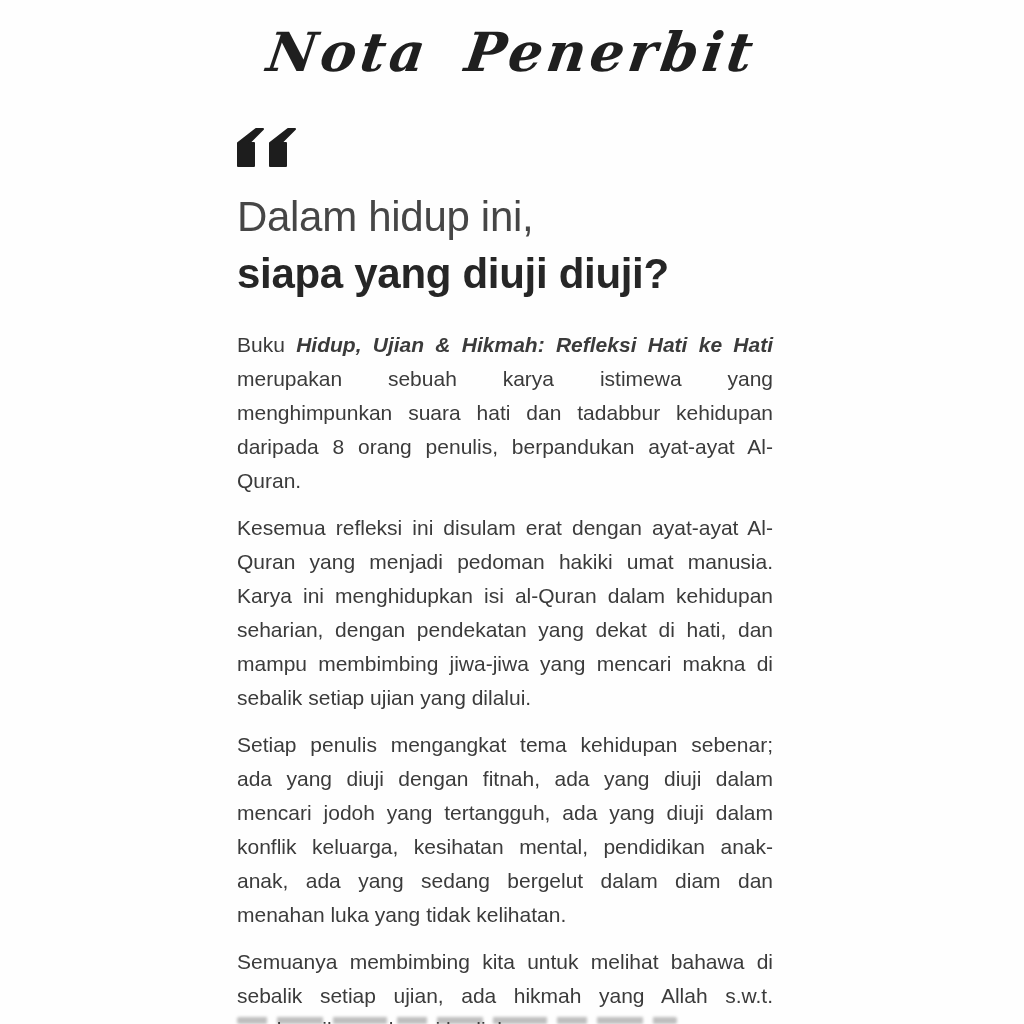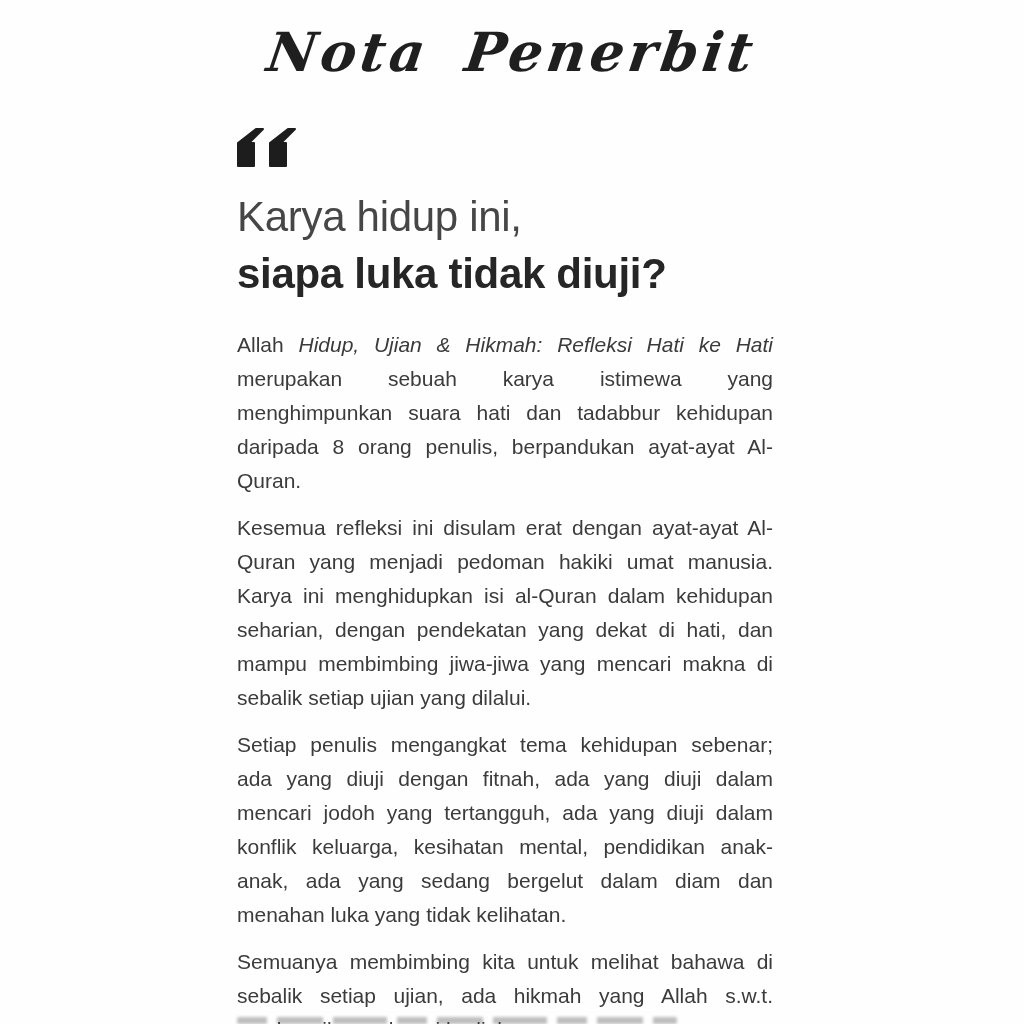--- a/index.html
+++ b/index.html
@@ -62,21 +62,21 @@
   .body-text { margin-top: 26px; }
   .body-text p {
     margin: 0 0 13px 0;
     font-size: 21px;
     line-height: 34px;
     color: #3b3b3b;
     text-align: justify;
     text-justify: inter-word;
   }
   .book-title {
-    font-weight: 400;
+    font-weight: 700;
     font-style: italic;
   }
   .cutoff-line {
     position: absolute;
     left: 237px; top: 1017px;
     width: 440px; height: 7px;
     opacity: 0.35;
     filter: blur(1.5px);
     border-radius: 2px;
     background: repeating-linear-gradient(90deg,
@@ -93,26 +93,26 @@
   <div class="script-title">Nota Penerbit</div>
 
   <div class="column">
 
     <svg class="quote-mark" viewBox="0 0 62 40" aria-hidden="true">
       <path d="M1,38 L1,15 L19,1 L26,1 L12,15 L17,15 L17,38 Z"></path>
       <path d="M33,38 L33,15 L51,1 L58,1 L44,15 L49,15 L49,38 Z"></path>
     </svg>
 
     <h1 class="heading">
-      <span class="h-light">Karya hidup ini,</span>
-      <span class="h-bold">siapa luka tidak diuji?</span>
+      <span class="h-light">Dalam hidup ini,</span>
+      <span class="h-bold">siapa yang diuji diuji?</span>
     </h1>
 
     <div class="body-text">
-      <p><span>Allah </span><span class="book-title">Hidup, Ujian &amp; Hikmah: Refleksi Hati ke Hati</span><span> merupakan sebuah karya istimewa yang menghimpunkan suara hati dan tadabbur kehidupan daripada 8 orang penulis, berpandukan ayat-ayat Al-Quran.</span></p>
+      <p><span>Buku </span><span class="book-title">Hidup, Ujian &amp; Hikmah: Refleksi Hati ke Hati</span><span> merupakan sebuah karya istimewa yang menghimpunkan suara hati dan tadabbur kehidupan daripada 8 orang penulis, berpandukan ayat-ayat Al-Quran.</span></p>
 
       <p>Kesemua refleksi ini disulam erat dengan ayat-ayat Al-Quran yang menjadi pedoman hakiki umat manusia. Karya ini menghidupkan isi al-Quran dalam kehidupan seharian, dengan pendekatan yang dekat di hati, dan mampu membimbing jiwa-jiwa yang mencari makna di sebalik setiap ujian yang dilalui.</p>
 
       <p>Setiap penulis mengangkat tema kehidupan sebenar; ada yang diuji dengan fitnah, ada yang diuji dalam mencari jodoh yang tertangguh, ada yang diuji dalam konflik keluarga, kesihatan mental, pendidikan anak-anak, ada yang sedang bergelut dalam diam dan menahan luka yang tidak kelihatan.</p>
 
       <p>Semuanya membimbing kita untuk melihat bahawa di sebalik setiap ujian, ada hikmah yang Allah s.w.t. sembunyikan sebagai hadiah.</p>
     </div>
 
   </div>
 

